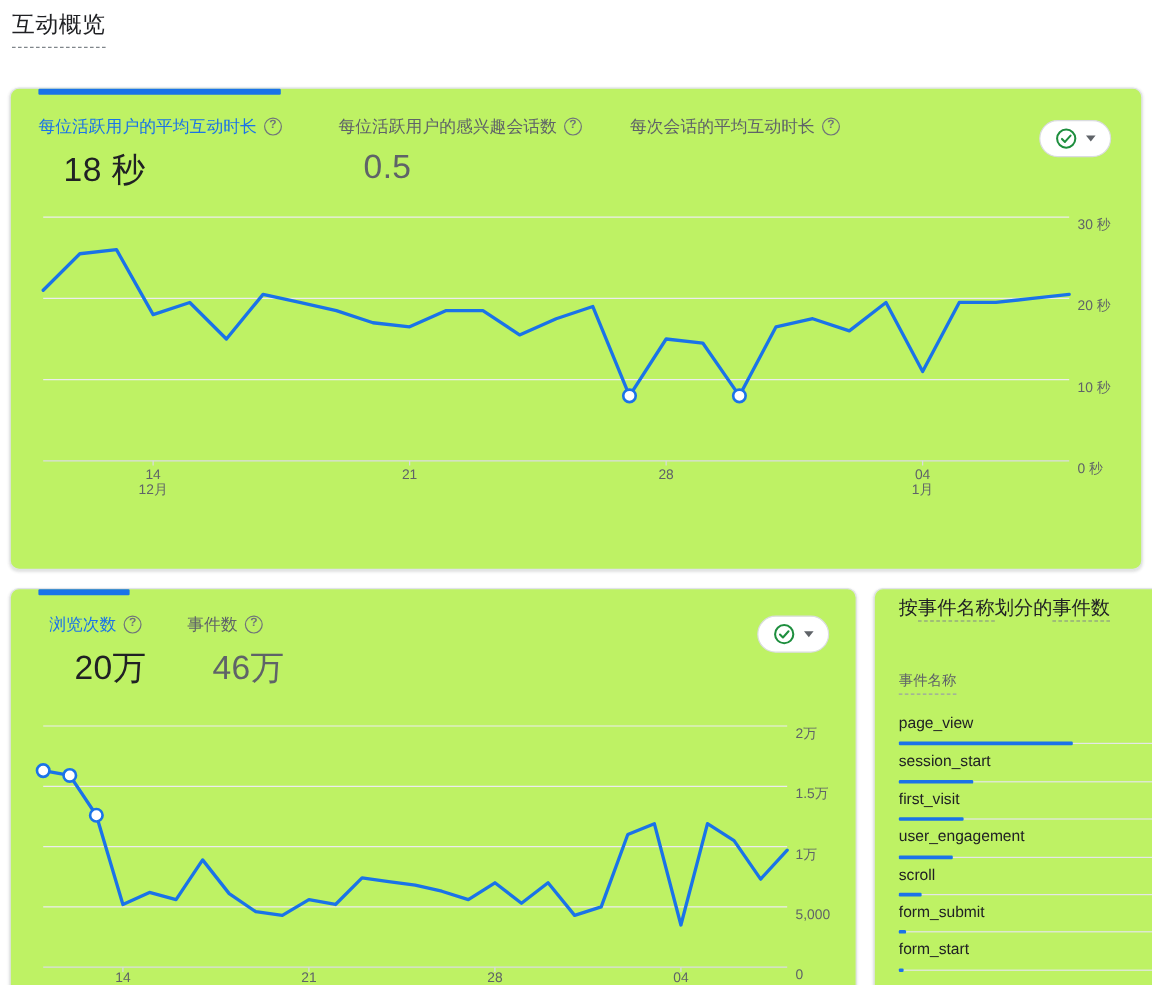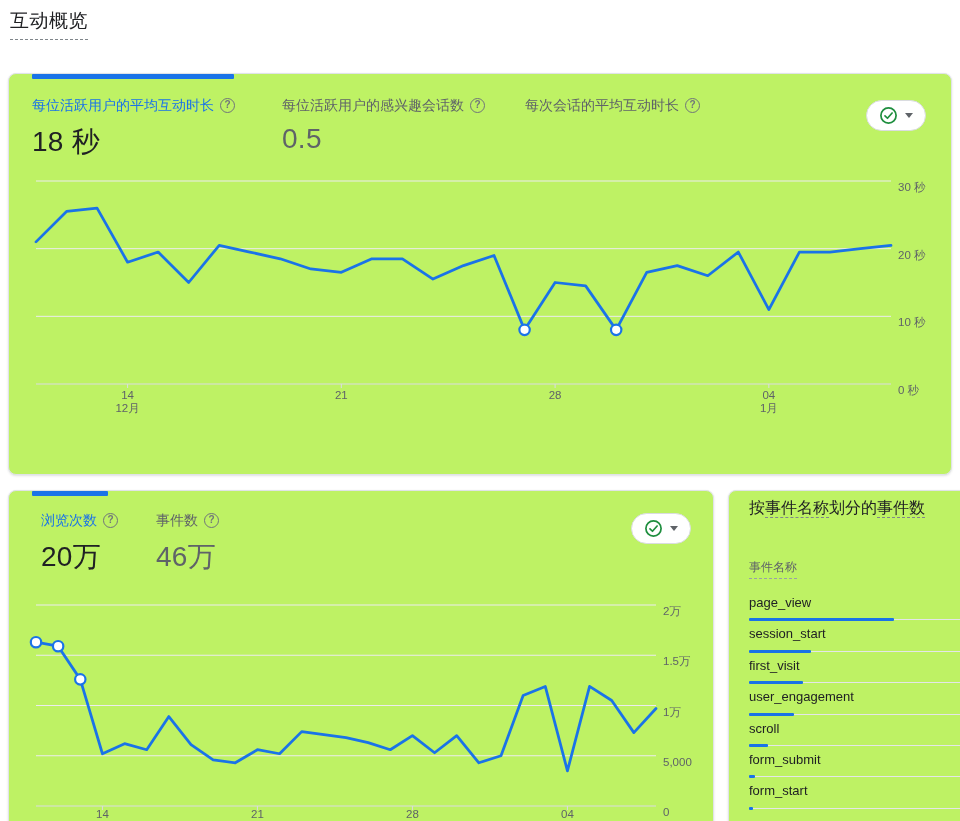--- a/index.html
+++ b/index.html
@@ -18,21 +18,21 @@
   #card-events{left:728px;top:490px;width:262px;height:560px;}
 
   .tab-indicator{position:absolute;top:0;height:5px;background:#1a73e8;border-radius:1px;}
   #card-engagement .tab-indicator{left:23px;width:202px;}
   #card-views .tab-indicator{left:23px;width:76px;}
 
   
   .metric{position:absolute;top:22px;cursor:pointer;}
   .m-label{font-size:14px;color:#5f6368;display:flex;align-items:center;gap:6px;line-height:18px;}
   .metric.selected .m-label{color:#1a73e8;}
-  .m-value{font-size:28px;color:#5f6368;margin-top:9px;letter-spacing:.3px;}
+  .m-value{font-size:28px;color:#5f6368;margin-top:9px;letter-spacing:.3px;margin-left:21px;}
   .metric.selected .m-value{color:#202124;}
   .help{width:15px;height:15px;min-width:15px;border:1.4px solid #70757a;border-radius:50%;
         color:#70757a;font-size:10px;font-weight:bold;display:inline-flex;align-items:center;
         justify-content:center;box-sizing:border-box;cursor:pointer;}
 
   
   .pill{position:absolute;display:flex;align-items:center;justify-content:center;gap:7px;
         width:60px;height:31px;border:1px solid #dadce0;border-radius:16px;background:#fff;
         box-sizing:border-box;cursor:pointer;}
   #card-engagement .pill{left:857px;top:26px;}

